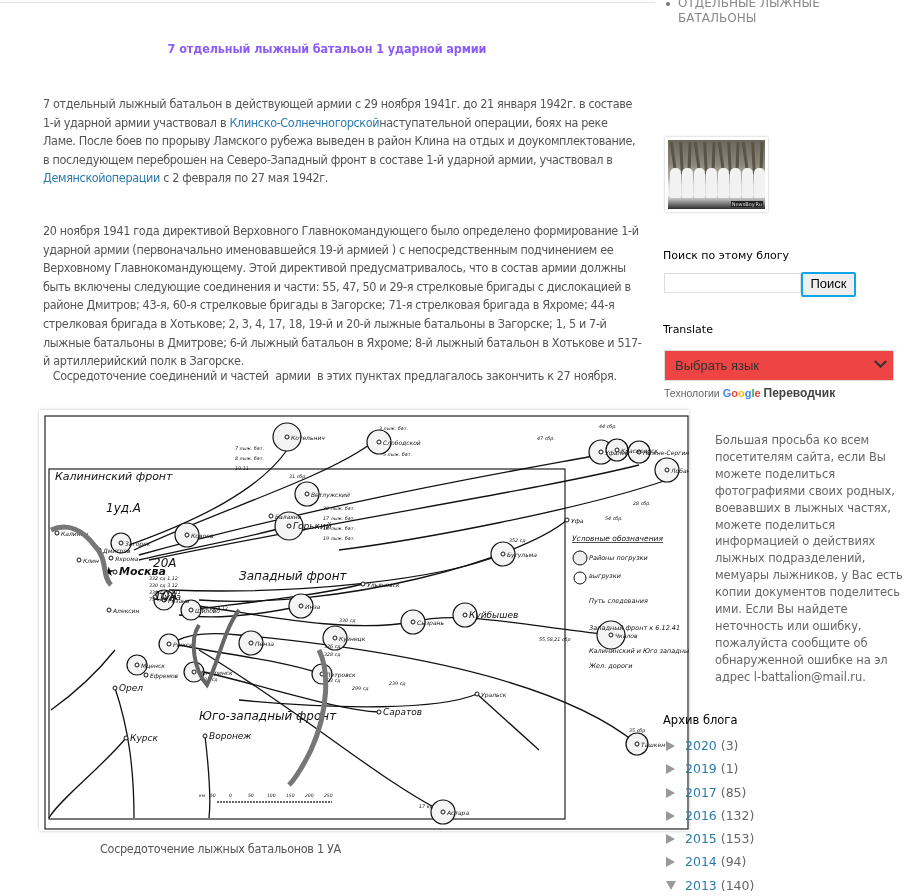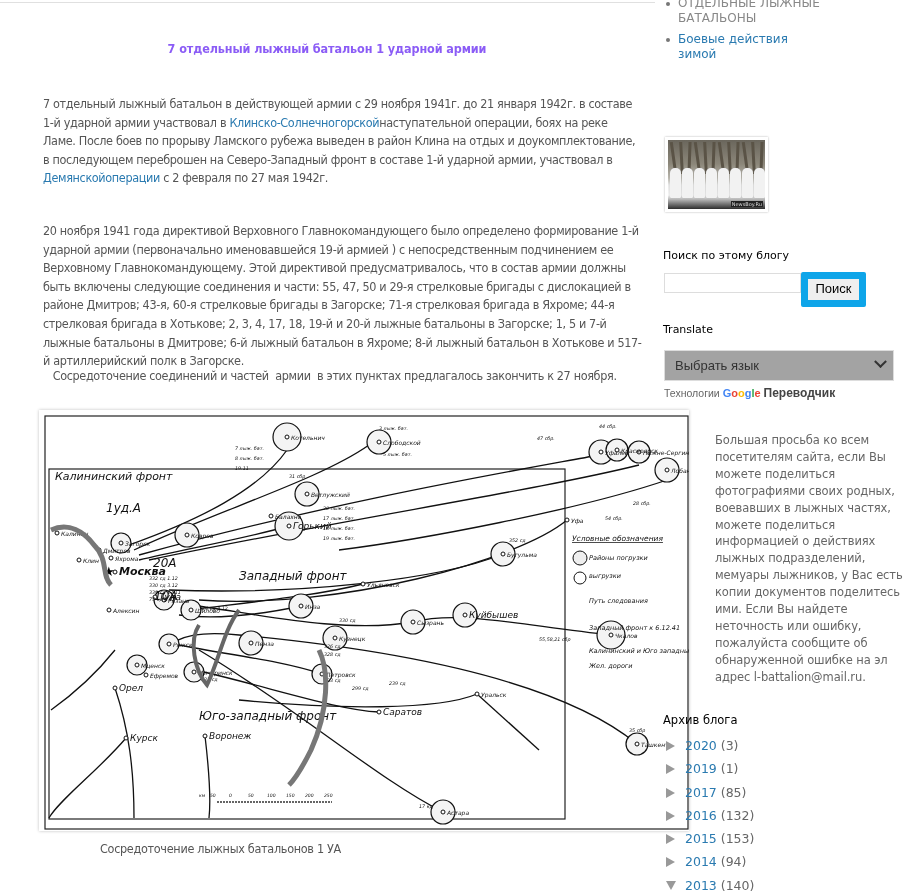--- a/index.html
+++ b/index.html
@@ -34,25 +34,25 @@
            box-shadow: 0 0 2px rgba(0,0,0,0.3); }
   .thumb-inner { position: absolute; left: 3px; top: 3px; width: 97px; height: 69px; overflow: hidden;
                  background: linear-gradient(#6a665c 0%, #8c877a 35%, #b9b6ad 55%, #e8e8e8 65%, #f4f4f4 80%, #2d2d2d 100%); }
   .thumb-inner .ski { position: absolute; top: 2px; width: 3px; height: 32px; background: #5a5346; }
   .thumb-inner .fig { position: absolute; top: 28px; width: 11px; height: 30px; background: #f2f2f2; border-radius: 5px 5px 1px 1px; box-shadow: 0 0 1px #999; }
   .thumb-inner .wm { position: absolute; right: 2px; bottom: 2px; font-size: 5px; color: #ddd; background: #222; padding: 0 1px; }
 
   .widget-title { position: absolute; left: 0; font-size: 11px; color: #000; font-family: "DejaVu Sans", sans-serif; }
   .search-input { position: absolute; left: 1px; top: 273px; width: 131px; height: 18px; border: 1px solid #ddd;
                   background: #fff; padding: 0 2px; font-size: 12px; }
-  .btn { position: absolute; left: 138px; top: 272px; width: 51px; height: 21px; border: 7px solid #0ea5e9;
+  .btn { position: absolute; left: 138px; top: 272px; width: 51px; height: 21px; border: 2px solid #0ea5e9;
          border-radius: 2px; background: #efefef; font-family: "Liberation Sans", sans-serif; font-size: 13px;
          color: #000; text-align: center; line-height: 20px; cursor: pointer; }
   .lang-select { position: absolute; left: 1px; top: 350px; width: 228px; height: 29px; border: 1px solid #ddd;
-                 background: #a3a3a3; font-family: "Liberation Sans", sans-serif; font-size: 13px; color: #333; cursor: pointer; }
+                 background: #ef4444; font-family: "Liberation Sans", sans-serif; font-size: 13px; color: #333; cursor: pointer; }
   .lang-select .val { position: absolute; left: 10px; top: 7px; }
   .lang-select .chev { position: absolute; right: 8px; top: 9px; width: 7px; height: 7px; border-right: 2px solid #333;
                        border-bottom: 2px solid #333; transform: rotate(45deg) translate(-2px,-2px); }
   .powered { position: absolute; left: 1px; top: 386px; font-family: "Liberation Sans", sans-serif; font-size: 10.5px; color: #666; white-space: nowrap; }
   .powered .g { font-weight: bold; font-size: 11px; }
   .powered .pv { font-weight: bold; color: #444; font-size: 12px; }
   .notice { position: absolute; left: 24px; top: 432px; width: 200px; font-size: 11.5px; line-height: 16.9px; color: #666; letter-spacing: -0.1px; margin-left: 28px; }
   .archive-title { top: 713px; font-size: 11.5px; }
   .archive { position: absolute; left: 0; top: 737px; margin: 0; padding: 0; list-style: none; }
   .archive li { height: 23.3px; line-height: 18px; font-size: 12.5px; white-space: nowrap; }
@@ -280,21 +280,20 @@
         <text x="247" y="387" font-size="4.5" class="map-text">150</text>
         <text x="266" y="387" font-size="4.5" class="map-text">200</text>
         <text x="285" y="387" font-size="4.5" class="map-text">250</text>
       </g>
   </svg>
 </div>
 
 <div class="sidebar">
   <ul class="sb-list" id="sb-list">
       <li><span class="grey">ОТДЕЛЬНЫЕ ЛЫЖНЫЕ БАТАЛЬОНЫ</span></li>
-      <li><span class="blue">Боевые действия зимой</span></li>
     </ul>
 
   <div class="thumb">
     <div class="thumb-inner" id="thumb-inner">
       <span class="wm">NewsBoy.Ru</span>
     <span class="ski" style="left: 4px; transform: rotate(-8deg);"></span>
         <span class="ski" style="left: 12px; transform: rotate(-3deg);"></span>
         <span class="ski" style="left: 20px; transform: rotate(2deg);"></span>
         <span class="ski" style="left: 28px; transform: rotate(-8deg);"></span>
         <span class="ski" style="left: 36px; transform: rotate(-3deg);"></span>

